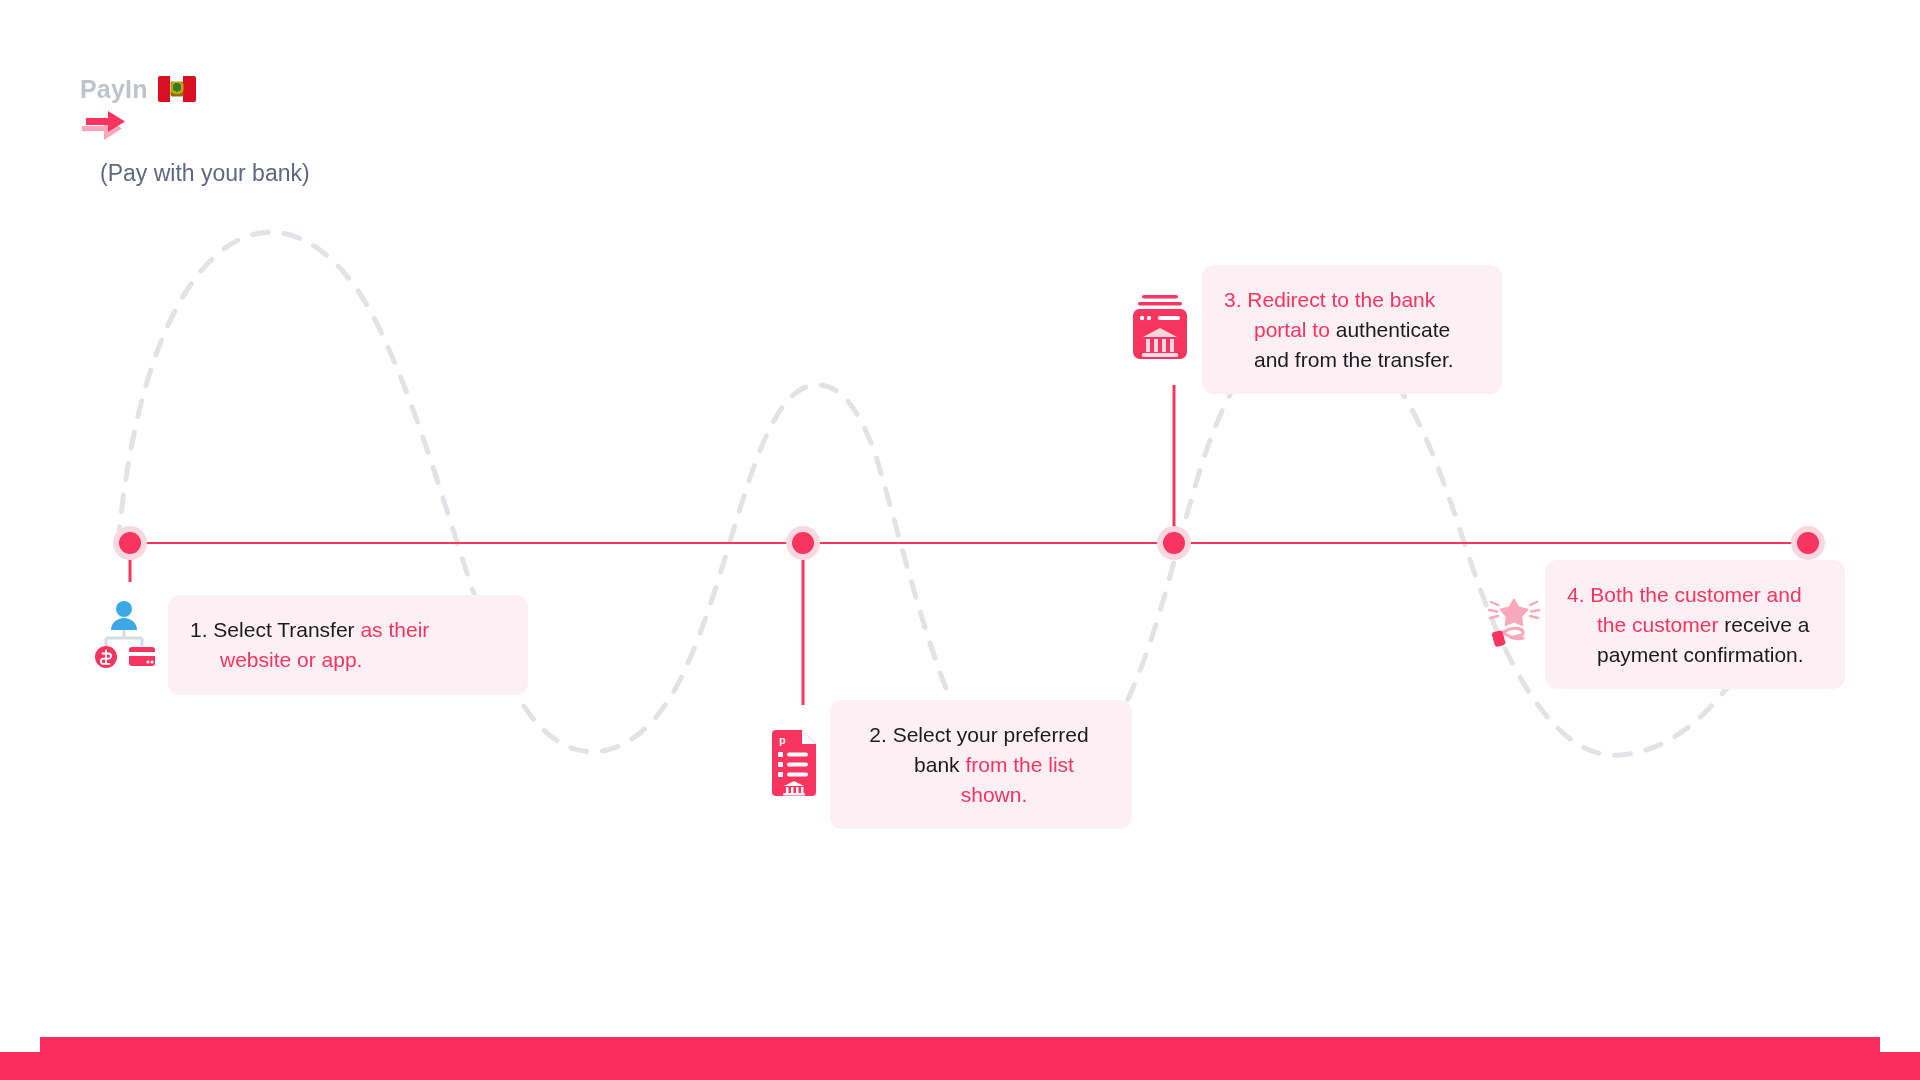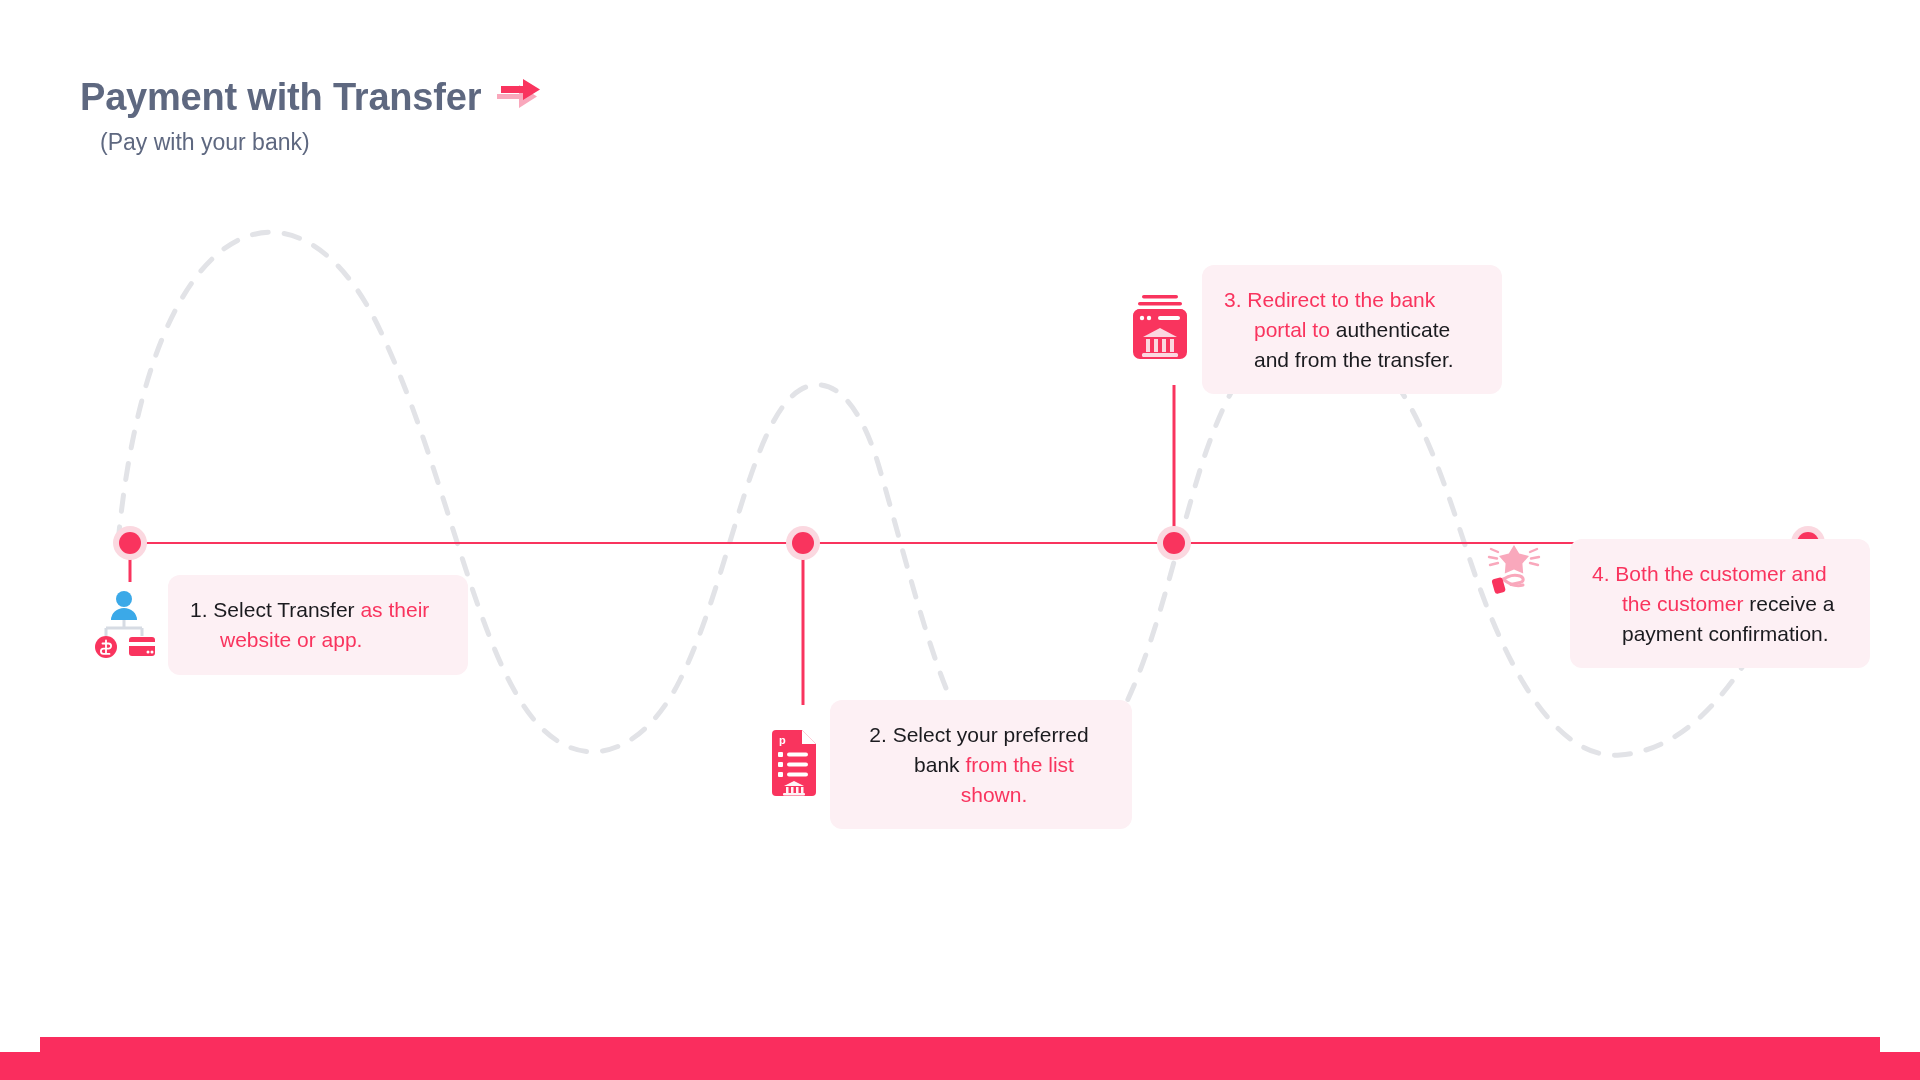--- a/index.html
+++ b/index.html
@@ -45,52 +45,59 @@
   .step-icon { flex: 0 0 auto; }
   .bubble {
     background: #FDF0F4; border-radius: 12px;
     padding: 20px 26px 20px 22px;
     font-size: 21px; line-height: 1.42; color: #1b1b1f;
   }
   .bubble .accent { color: #F9345E; }
 
   
   #step-1 { left: 92px; top: 575px; align-items: center; gap: 12px; }
-  #step-1 .bubble { width: 300px; }
+  #step-1 .bubble { width: 360px; margin-top: 20px; }
   
   #step-2 { left: 770px; top: 700px; align-items: center; gap: 12px; }
   #step-2 .bubble { width: 302px; text-align: center; }
   
   #step-3 { left: 1130px; top: 265px; align-items: center; gap: 12px; }
   #step-3 .bubble { width: 300px; }
   
-  #step-4 { left: 1483px; top: 539px; align-items: flex-start; gap: 25px; }
+  #step-4 { left: 1483px; top: 560px; align-items: center; gap: 0; }
   #step-4 .bubble { width: 300px; }
 
   .ind2 { padding-left: 30px; display: block; }
 
   
   #bar-upper {
     position: absolute; left: 40px; top: 1037px; width: 1840px; height: 16px;
     background: #FA2D5E;
   }
   #bar-lower {
     position: absolute; left: 0; top: 1052px; width: 1920px; height: 28px;
     background: #FA2D5E;
   }
 </style>
 </head>
 <body>
 
 <div id="root">
 
   <div id="header">
+    <div id="payin-row">
+      <span id="payin-label">PayIn</span>
+      <span class="flag">
+        <span class="band-l"></span>
+        <span class="band-r"></span>
+        <span class="crest"></span>
+      </span>
+    </div>
 
     <div id="title-row">
-      <h1 id="main-title">Payment with Transfer</h1>
       <span>
         <svg width="46" height="36" viewBox="0 0 46 36">
           <path d="M2 16 h22 v-9 l18 11.5 -18 11.5 v-9 h-22 z" fill="#F9A8BC"></path>
           <path d="M6 8 h22 v-7 l17 10.5 -17 10.5 v-7 h-22 z" fill="#F9345E"></path>
         </svg>
       </span>
     </div>
 
     <div id="subtitle">(Pay with your bank)</div>
   </div>

